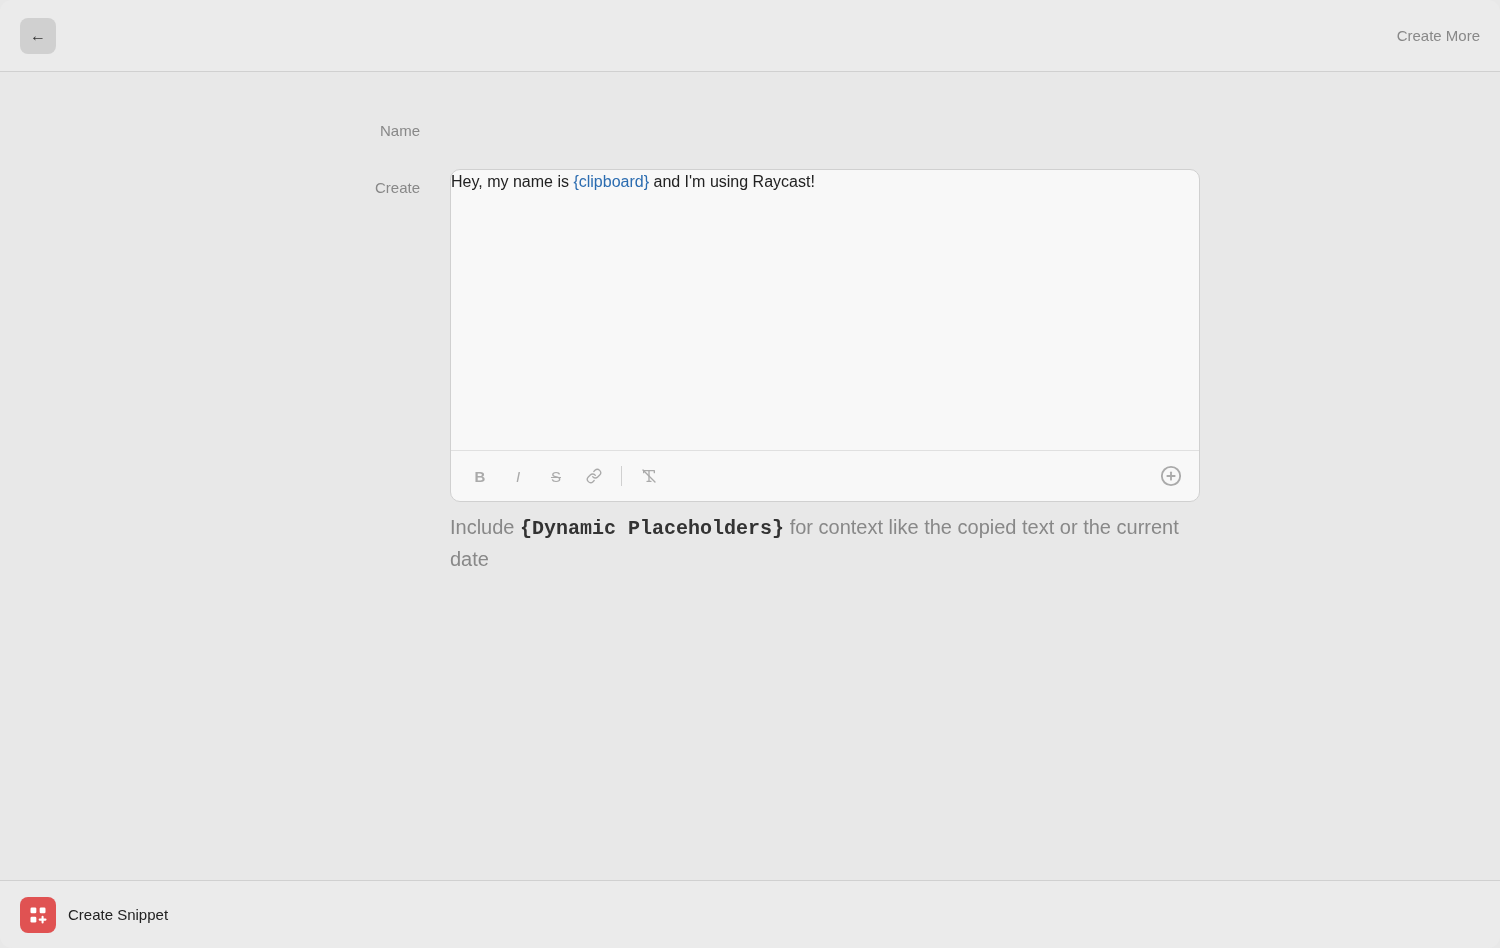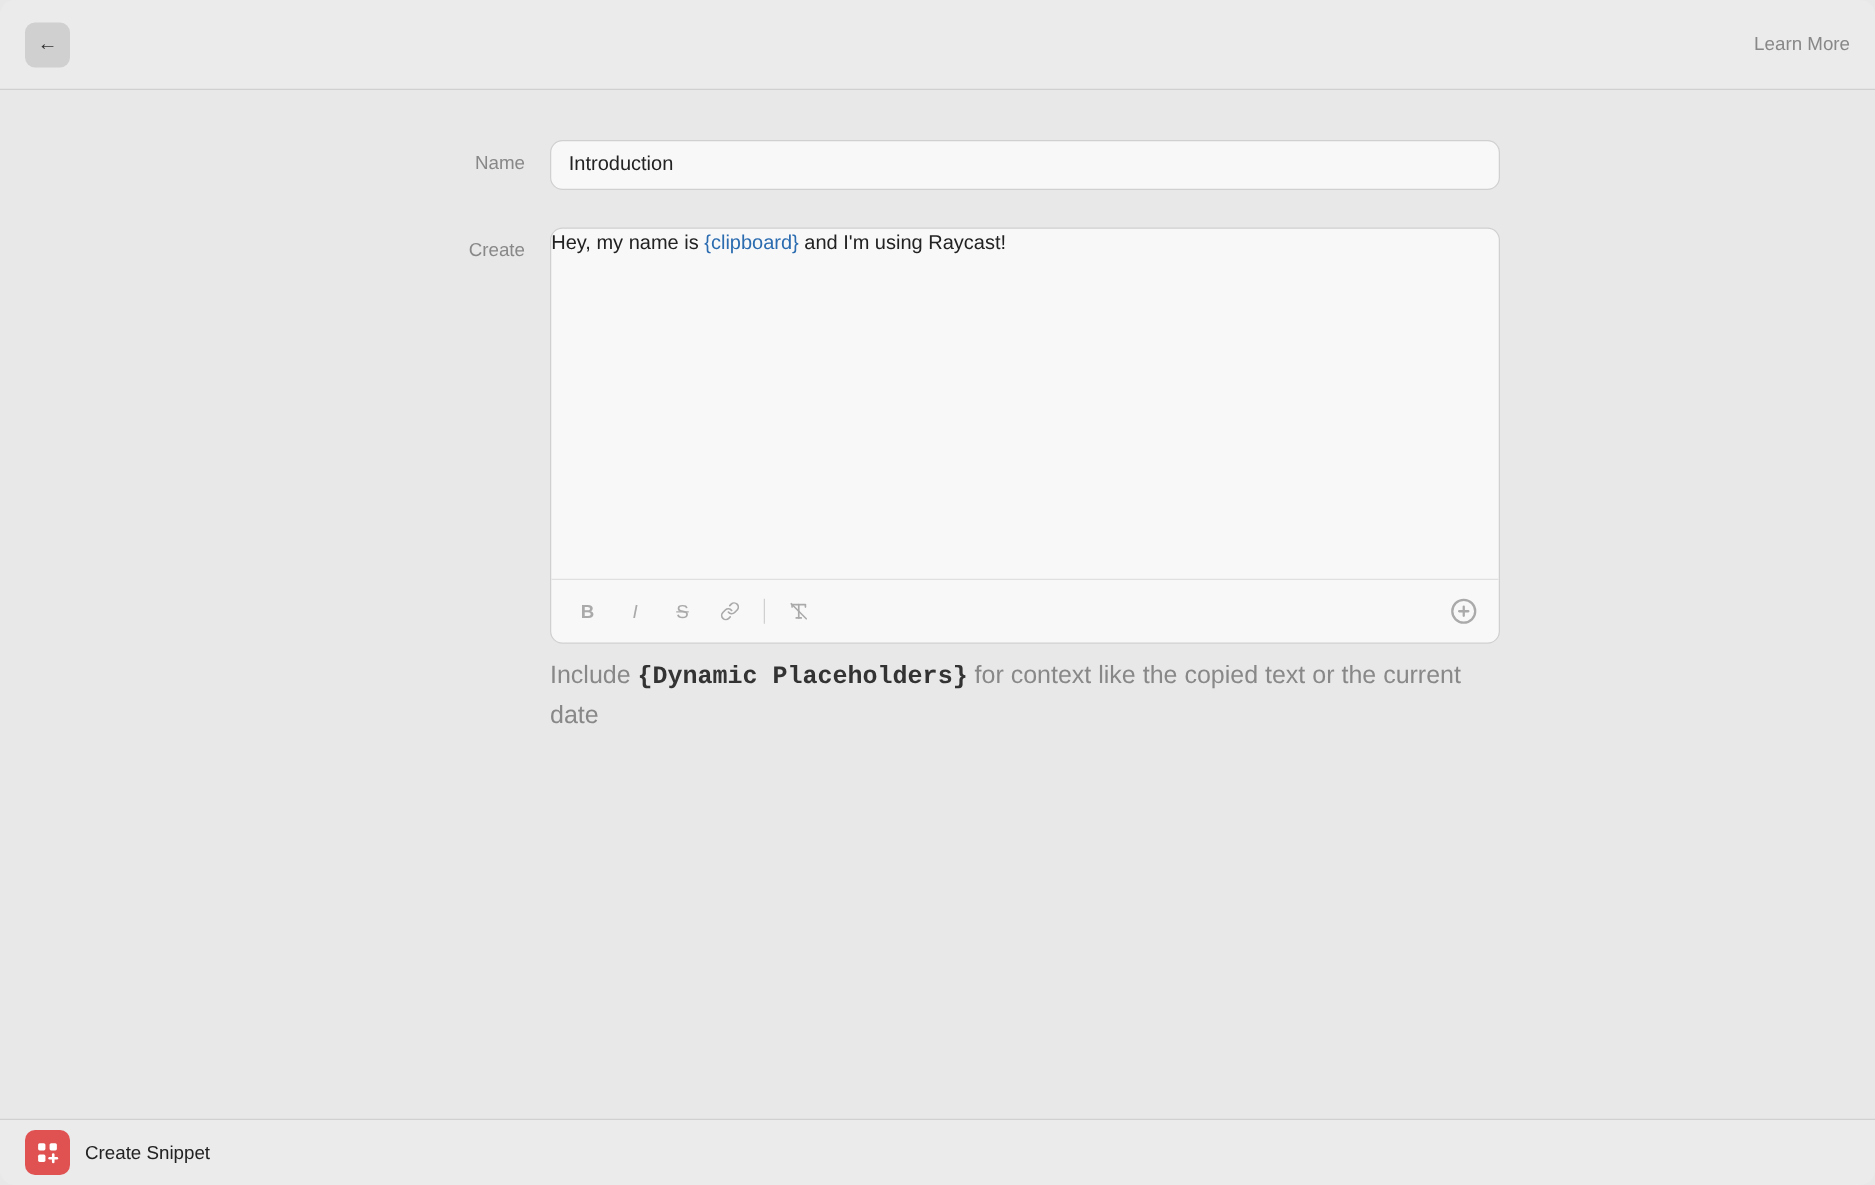--- a/index.html
+++ b/index.html
@@ -68,21 +68,21 @@
       width: 900px;
       display: flex;
       flex-direction: column;
       gap: 0;
     }
 
     
     .form-row {
       display: flex;
       align-items: flex-start;
-      gap: 20px;
+      gap: 30px;
       margin-bottom: 30px;
     }
 
     .form-label {
       width: 120px;
       text-align: right;
       font-size: 15px;
       color: #888;
       padding-top: 10px;
       flex-shrink: 0;
@@ -217,21 +217,21 @@
       font-weight: 600;
       flex-shrink: 0;
     }
 
     
     .footer {
       display: flex;
       align-items: center;
       justify-content: space-between;
       padding: 0 20px;
-      height: 53px;
+      height: 68px;
       background: #ebebeb;
       border-top: 1px solid #d0d0d0;
       flex-shrink: 0;
     }
 
     .footer-left {
       display: flex;
       align-items: center;
       gap: 12px;
     }
@@ -298,31 +298,28 @@
     .toolbar-strike {
       text-decoration: line-through;
       font-size: 15px;
     }
   </style>
 </head>
 <body>
 
 <div class="header">
   <button class="back-button">←</button>
-  <button class="learn-more-link">Learn More</button>
+  <button class="learn-more-link">Create More</button>
 </div>
 
 <div class="main-content">
   <div class="form-container">
 
     <div class="form-row">
       <label class="form-label">Name</label>
-      <div class="form-field">
-        <input class="name-input" type="text" value="Introduction" style="">
-      </div>
     </div>
 
     <div class="form-row">
       <label class="form-label">Create</label>
       <div class="form-field">
         <div class="snippet-container">
           <div class="snippet-text-display" contenteditable="true" style="">
             <span>Hey, my name is </span><span class="snippet-placeholder">{clipboard}</span><span> and I'm using Raycast!</span>
           </div>
           <div class="snippet-toolbar">

